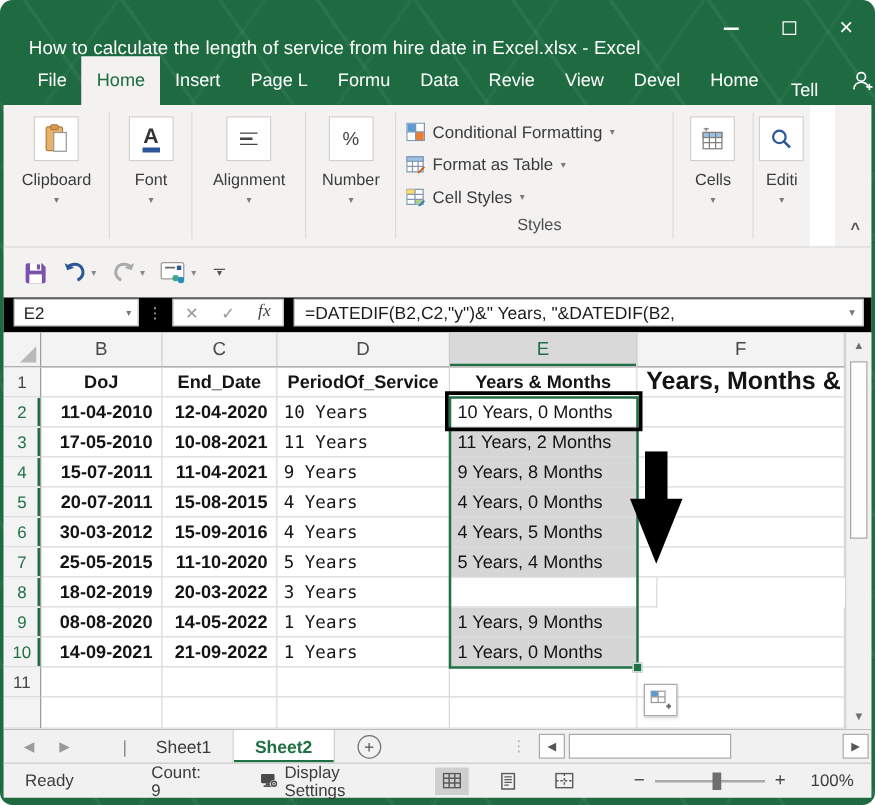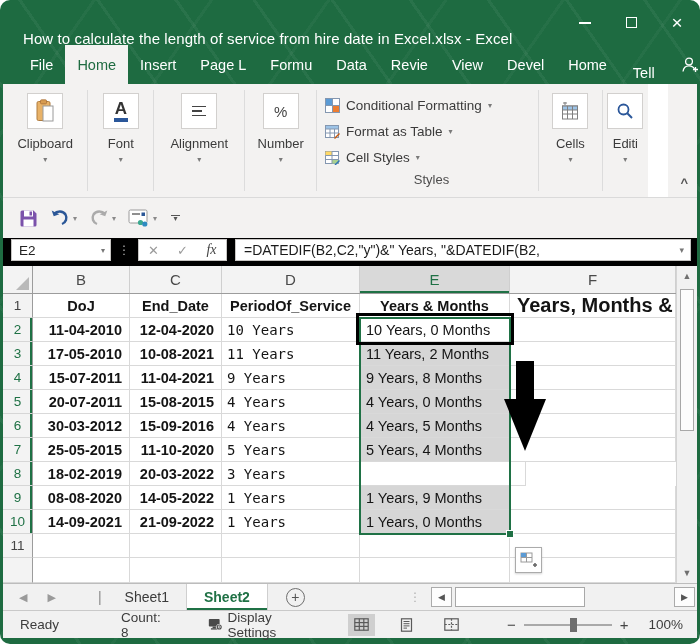--- a/index.html
+++ b/index.html
@@ -508,21 +508,21 @@
         <div class="hbtn">◀</div>
         <div class="htrack">
           <div class="hthumb"></div>
         </div>
         <div class="hbtn">▶</div>
       </div>
     </div>
 
     <div class="statusbar">
       <span class="st-ready">Ready</span>
-      <span class="st-count">Count: 8</span>
+      <span class="st-count">Count: 9</span>
       <span class="st-ds">
         <svg width="19" height="17" viewBox="0 0 19 17">
           <rect x="1" y="2" width="13" height="9" rx="1" fill="#4a4a4a"></rect>
           <rect x="5.5" y="11" width="4" height="2" fill="#4a4a4a"></rect>
           <rect x="3.5" y="13" width="8" height="1.6" fill="#4a4a4a"></rect>
           <circle cx="13.5" cy="11.5" r="3.6" fill="#f1f1f1"></circle>
           <circle cx="13.5" cy="11.5" r="2.4" fill="none" stroke="#4a4a4a" stroke-width="1.3"></circle>
           <circle cx="13.5" cy="11.5" r="0.9" fill="#4a4a4a"></circle>
         </svg>
         <span>Display Settings</span>

